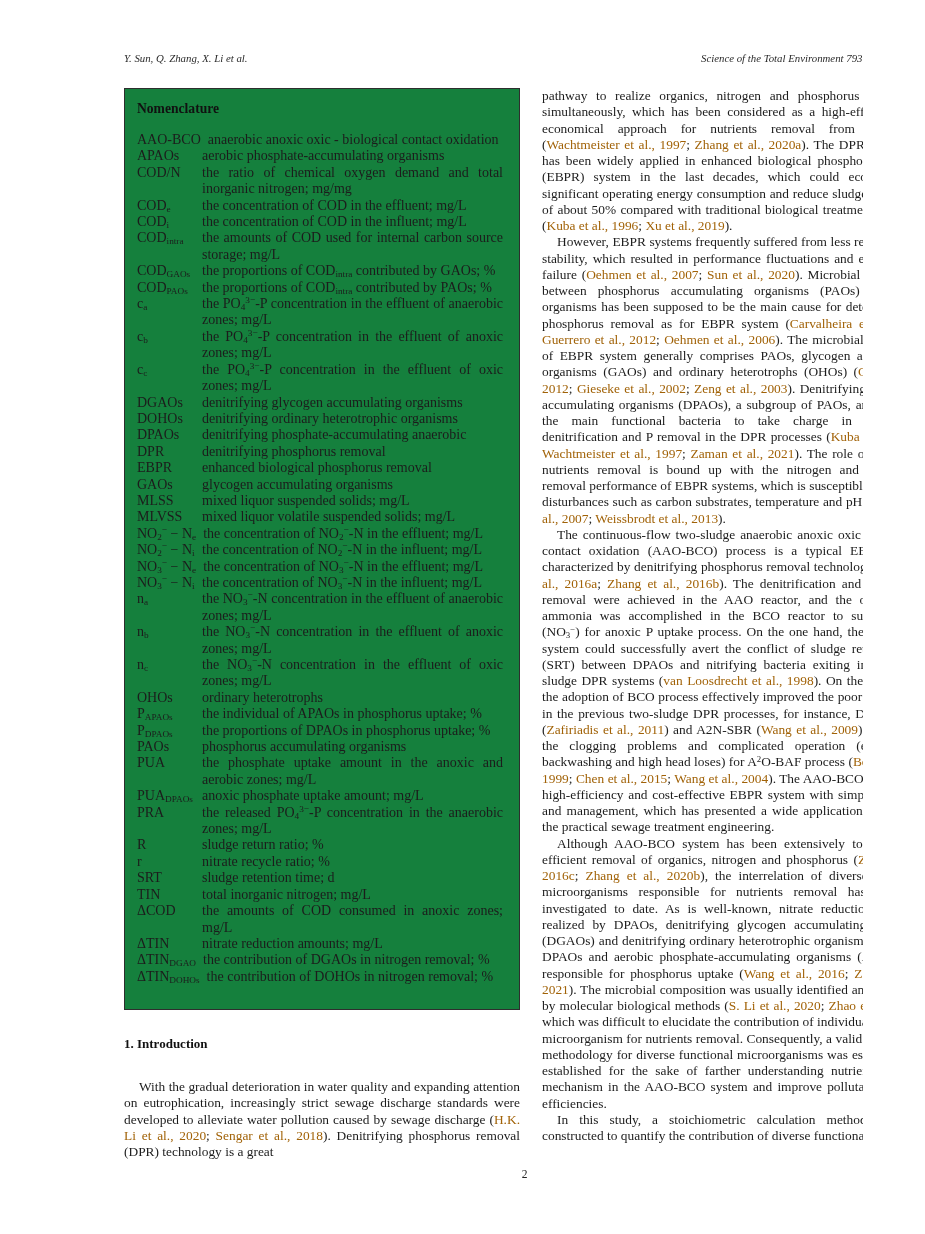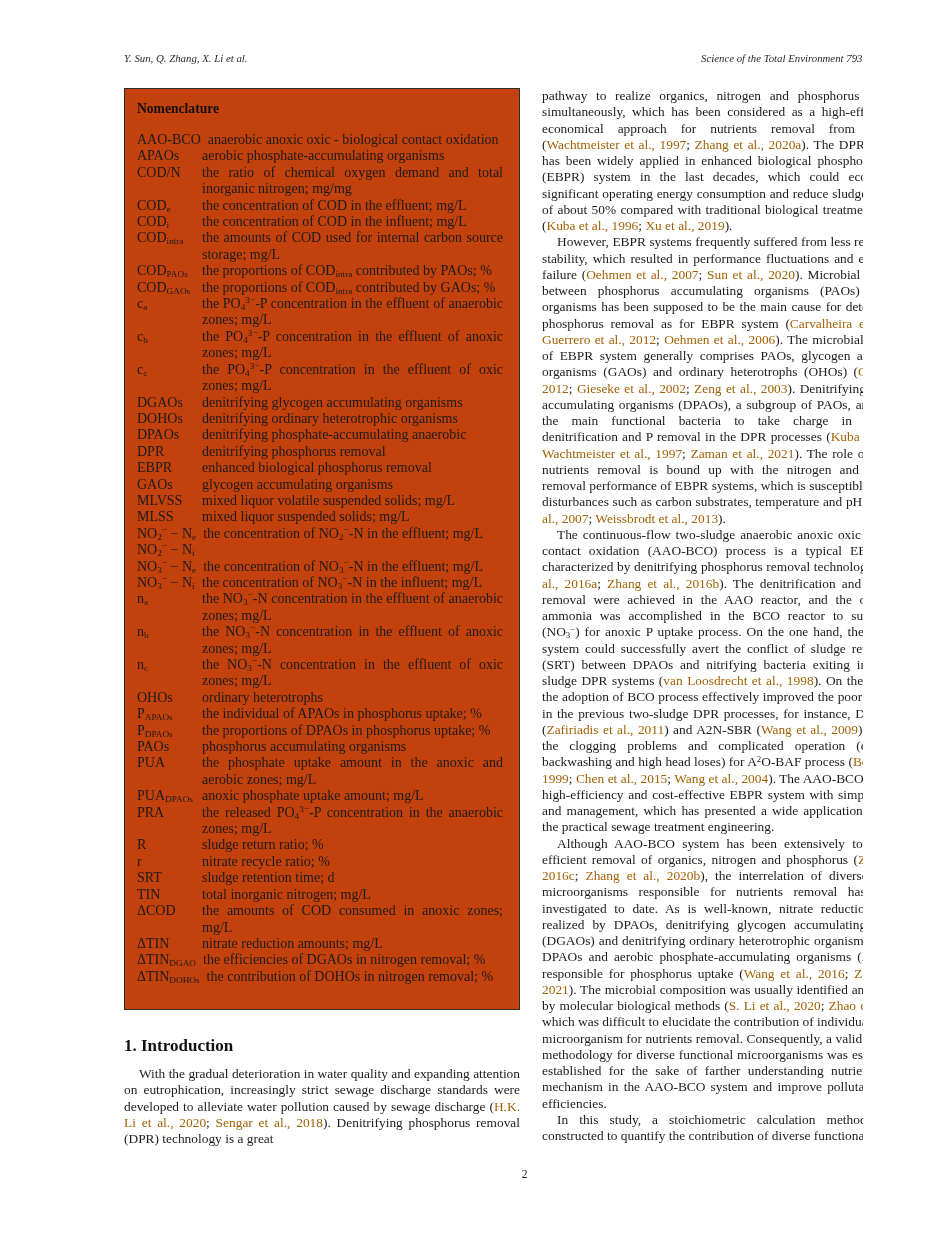--- a/index.html
+++ b/index.html
@@ -13,27 +13,27 @@
     font-style:italic;font-size:10.8px;color:#2a2a2a;
   }
   .content{
     position:absolute;top:88px;left:62px;width:805px;
     display:flex;gap:22px;align-items:flex-start;
   }
   .col-left{flex:0 0 396px;width:396px;}
   .col-right{flex:1 1 auto;min-width:0;}
   .nom-box{
     box-sizing:border-box;width:396px;border:1px solid #2e2e2e;
-    padding:12px 16px 24px 12px;background:#c2410c;
+    padding:12px 16px 24px 12px;background:#15803d;
   }
   .nom-title{margin:0 0 15px 0;font-size:13.6px;font-weight:bold;color:#111;}
   .nom-row{display:flex;font-size:14px;line-height:16.4px;}
   .nom-term{flex:0 0 auto;min-width:58px;padding-right:7px;white-space:nowrap;}
   .nom-def{flex:1 1 auto;text-align:justify;}
-  .sec-head{margin:26px 0 10px 0;font-size:17px;font-weight:bold;color:#111;}
+  .sec-head{margin:26px 0 27px 0;font-size:13px;font-weight:bold;color:#111;}
   .para{margin:0;text-align:justify;font-size:13.4px;line-height:16.25px;}
   .para.ind{text-indent:15px;}
   .cite{color:#a16207;}
   .footer{
     position:absolute;top:1168px;left:0;width:925px;
     text-align:center;font-size:11.5px;color:#222;
   }
   sub,sup{font-size:0.66em;line-height:0;}
   sup{vertical-align:0.5em;}
   sub{vertical-align:-0.22em;}
@@ -72,28 +72,28 @@
             </div>
             <div class="nom-row">
               <span class="nom-term">COD<sub>i</sub></span>
               <span class="nom-def">the concentration of COD in the influent; mg/L</span>
             </div>
             <div class="nom-row">
               <span class="nom-term">COD<sub>intra</sub></span>
               <span class="nom-def">the amounts of COD used for internal carbon source storage; mg/L</span>
             </div>
             <div class="nom-row">
+              <span class="nom-term">COD<sub>GAOs</sub></span>
+              <span class="nom-def">the proportions of COD<sub>intra</sub> contributed by GAOs; %</span>
+            </div>
+            <div class="nom-row">
               <span class="nom-term">COD<sub>PAOs</sub></span>
               <span class="nom-def">the proportions of COD<sub>intra</sub> contributed by PAOs; %</span>
             </div>
             <div class="nom-row">
-              <span class="nom-term">COD<sub>GAOs</sub></span>
-              <span class="nom-def">the proportions of COD<sub>intra</sub> contributed by GAOs; %</span>
-            </div>
-            <div class="nom-row">
               <span class="nom-term">c<sub>a</sub></span>
               <span class="nom-def">the PO<sub>4</sub><sup>3−</sup>-P concentration in the effluent of anaerobic zones; mg/L</span>
             </div>
             <div class="nom-row">
               <span class="nom-term">c<sub>b</sub></span>
               <span class="nom-def">the PO<sub>4</sub><sup>3−</sup>-P concentration in the effluent of anoxic zones; mg/L</span>
             </div>
             <div class="nom-row">
               <span class="nom-term">c<sub>c</sub></span>
               <span class="nom-def">the PO<sub>4</sub><sup>3−</sup>-P concentration in the effluent of oxic zones; mg/L</span>
@@ -116,33 +116,34 @@
             </div>
             <div class="nom-row">
               <span class="nom-term">EBPR</span>
               <span class="nom-def">enhanced biological phosphorus removal</span>
             </div>
             <div class="nom-row">
               <span class="nom-term">GAOs</span>
               <span class="nom-def">glycogen accumulating organisms</span>
             </div>
             <div class="nom-row">
+              <span class="nom-term">MLSS</span>
+              <span class="nom-def">mixed liquor suspended solids; mg/L</span>
+            </div>
+            <div class="nom-row">
               <span class="nom-term">MLVSS</span>
               <span class="nom-def">mixed liquor volatile suspended solids; mg/L</span>
             </div>
             <div class="nom-row">
-              <span class="nom-term">MLSS</span>
-              <span class="nom-def">mixed liquor suspended solids; mg/L</span>
-            </div>
-            <div class="nom-row">
               <span class="nom-term">NO<sub>2</sub><sup>−</sup> − N<sub>e</sub></span>
               <span class="nom-def">the concentration of NO<sub>2</sub><sup>−</sup>-N in the effluent; mg/L</span>
             </div>
             <div class="nom-row">
               <span class="nom-term">NO<sub>2</sub><sup>−</sup> − N<sub>i</sub></span>
+              <span class="nom-def">the concentration of NO<sub>2</sub><sup>−</sup>-N in the influent; mg/L</span>
             </div>
             <div class="nom-row">
               <span class="nom-term">NO<sub>3</sub><sup>−</sup> − N<sub>e</sub></span>
               <span class="nom-def">the concentration of NO<sub>3</sub><sup>−</sup>-N in the effluent; mg/L</span>
             </div>
             <div class="nom-row">
               <span class="nom-term">NO<sub>3</sub><sup>−</sup> − N<sub>i</sub></span>
               <span class="nom-def">the concentration of NO<sub>3</sub><sup>−</sup>-N in the influent; mg/L</span>
             </div>
             <div class="nom-row">
@@ -204,21 +205,21 @@
             <div class="nom-row">
               <span class="nom-term">ΔCOD</span>
               <span class="nom-def">the amounts of COD consumed in anoxic zones; mg/L</span>
             </div>
             <div class="nom-row">
               <span class="nom-term">ΔTIN</span>
               <span class="nom-def">nitrate reduction amounts; mg/L</span>
             </div>
             <div class="nom-row">
               <span class="nom-term">ΔTIN<sub>DGAO</sub></span>
-              <span class="nom-def">the efficiencies of DGAOs in nitrogen removal; %</span>
+              <span class="nom-def">the contribution of DGAOs in nitrogen removal; %</span>
             </div>
             <div class="nom-row">
               <span class="nom-term">ΔTIN<sub>DOHOs</sub></span>
               <span class="nom-def">the contribution of DOHOs in nitrogen removal; %</span>
             </div>
           </div>
       </section>
 
       <h3 class="sec-head">1. Introduction</h3>
       <div id="left-paras">

